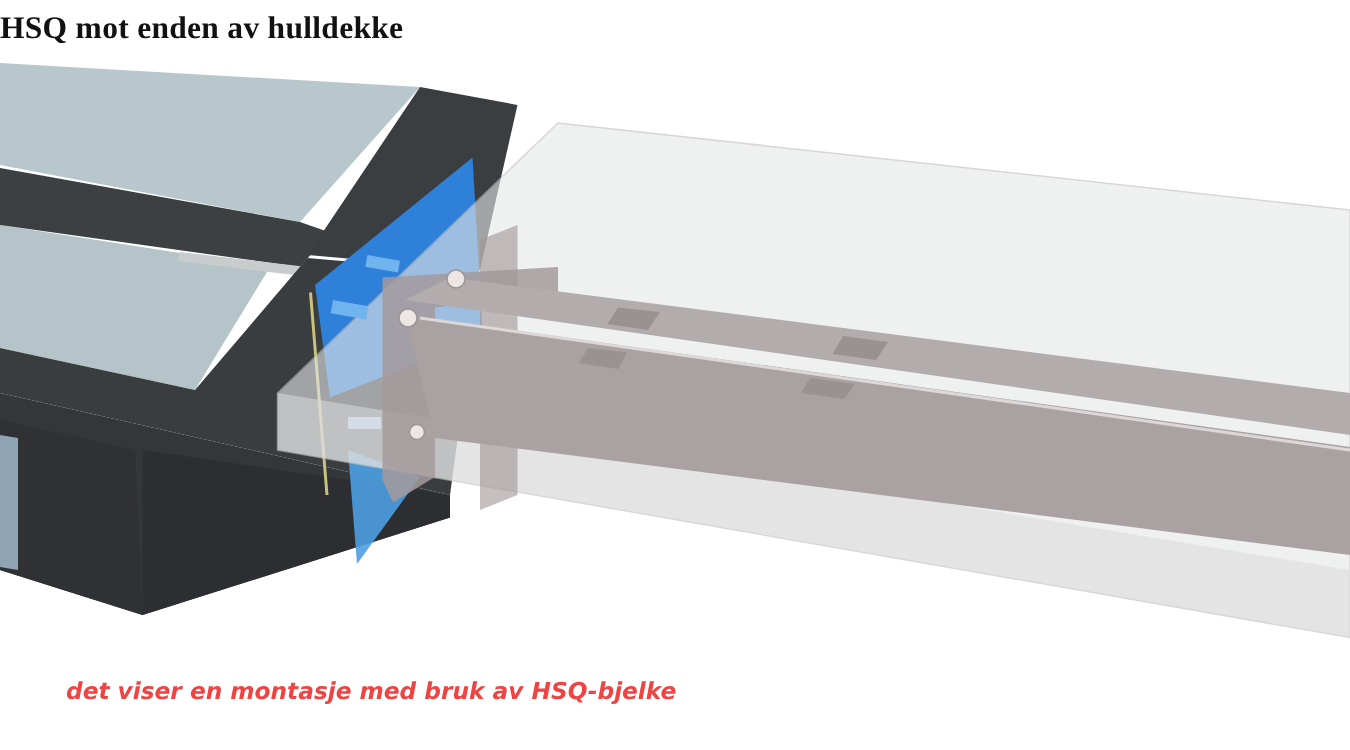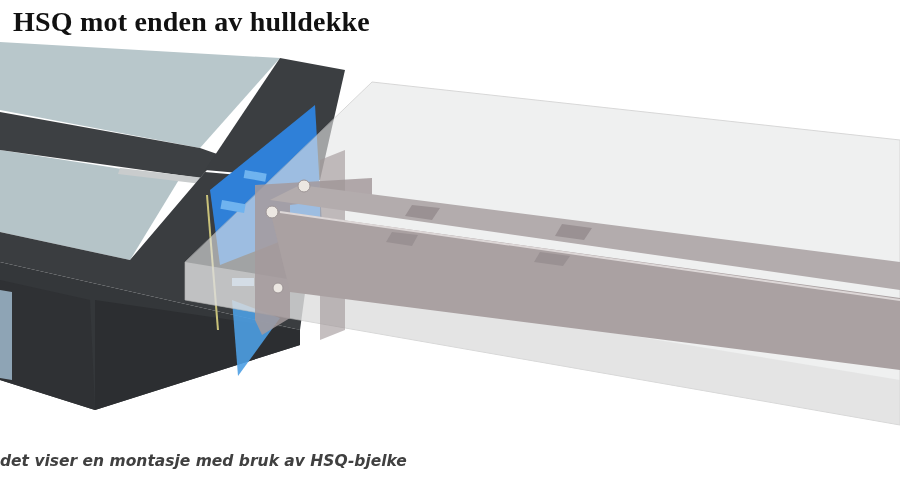--- a/index.html
+++ b/index.html
@@ -1,24 +1,24 @@
 <!DOCTYPE html>
 <html><head>
 <meta charset="utf-8">
 <style>
   html, body { margin: 0; padding: 0; }
   body { width: 900px; height: 500px; background: #ffffff; position: relative; overflow: hidden; }
   .title {
-    position: absolute; left: 13px; top: 6px;
-    font-family: "Liberation Serif", serif; font-weight: bold; font-size: 28px; color: #111;
+    position: absolute; left: 0; top: 6px;
+    font-family: "Liberation Serif", serif; font-weight: bold; font-size: 21px; color: #111;
     letter-spacing: 0.2px;
   }
   .caption {
     position: absolute; left: 0px; top: 452px;
-    font-family: "DejaVu Sans", sans-serif; font-weight: bold; font-style: italic; font-size: 15.5px; color: #404040;
+    font-family: "DejaVu Sans", sans-serif; font-weight: bold; font-style: italic; font-size: 15.5px; color: #ef4444; padding-left: 44px;
   }
   svg.illus { position: absolute; left: 0; top: 0; }
 </style>
 </head>
 <body>
 
 <div class="title">HSQ mot enden av hulldekke</div>
 
 <svg class="illus" width="900" height="500" viewBox="0 0 900 500">
 

